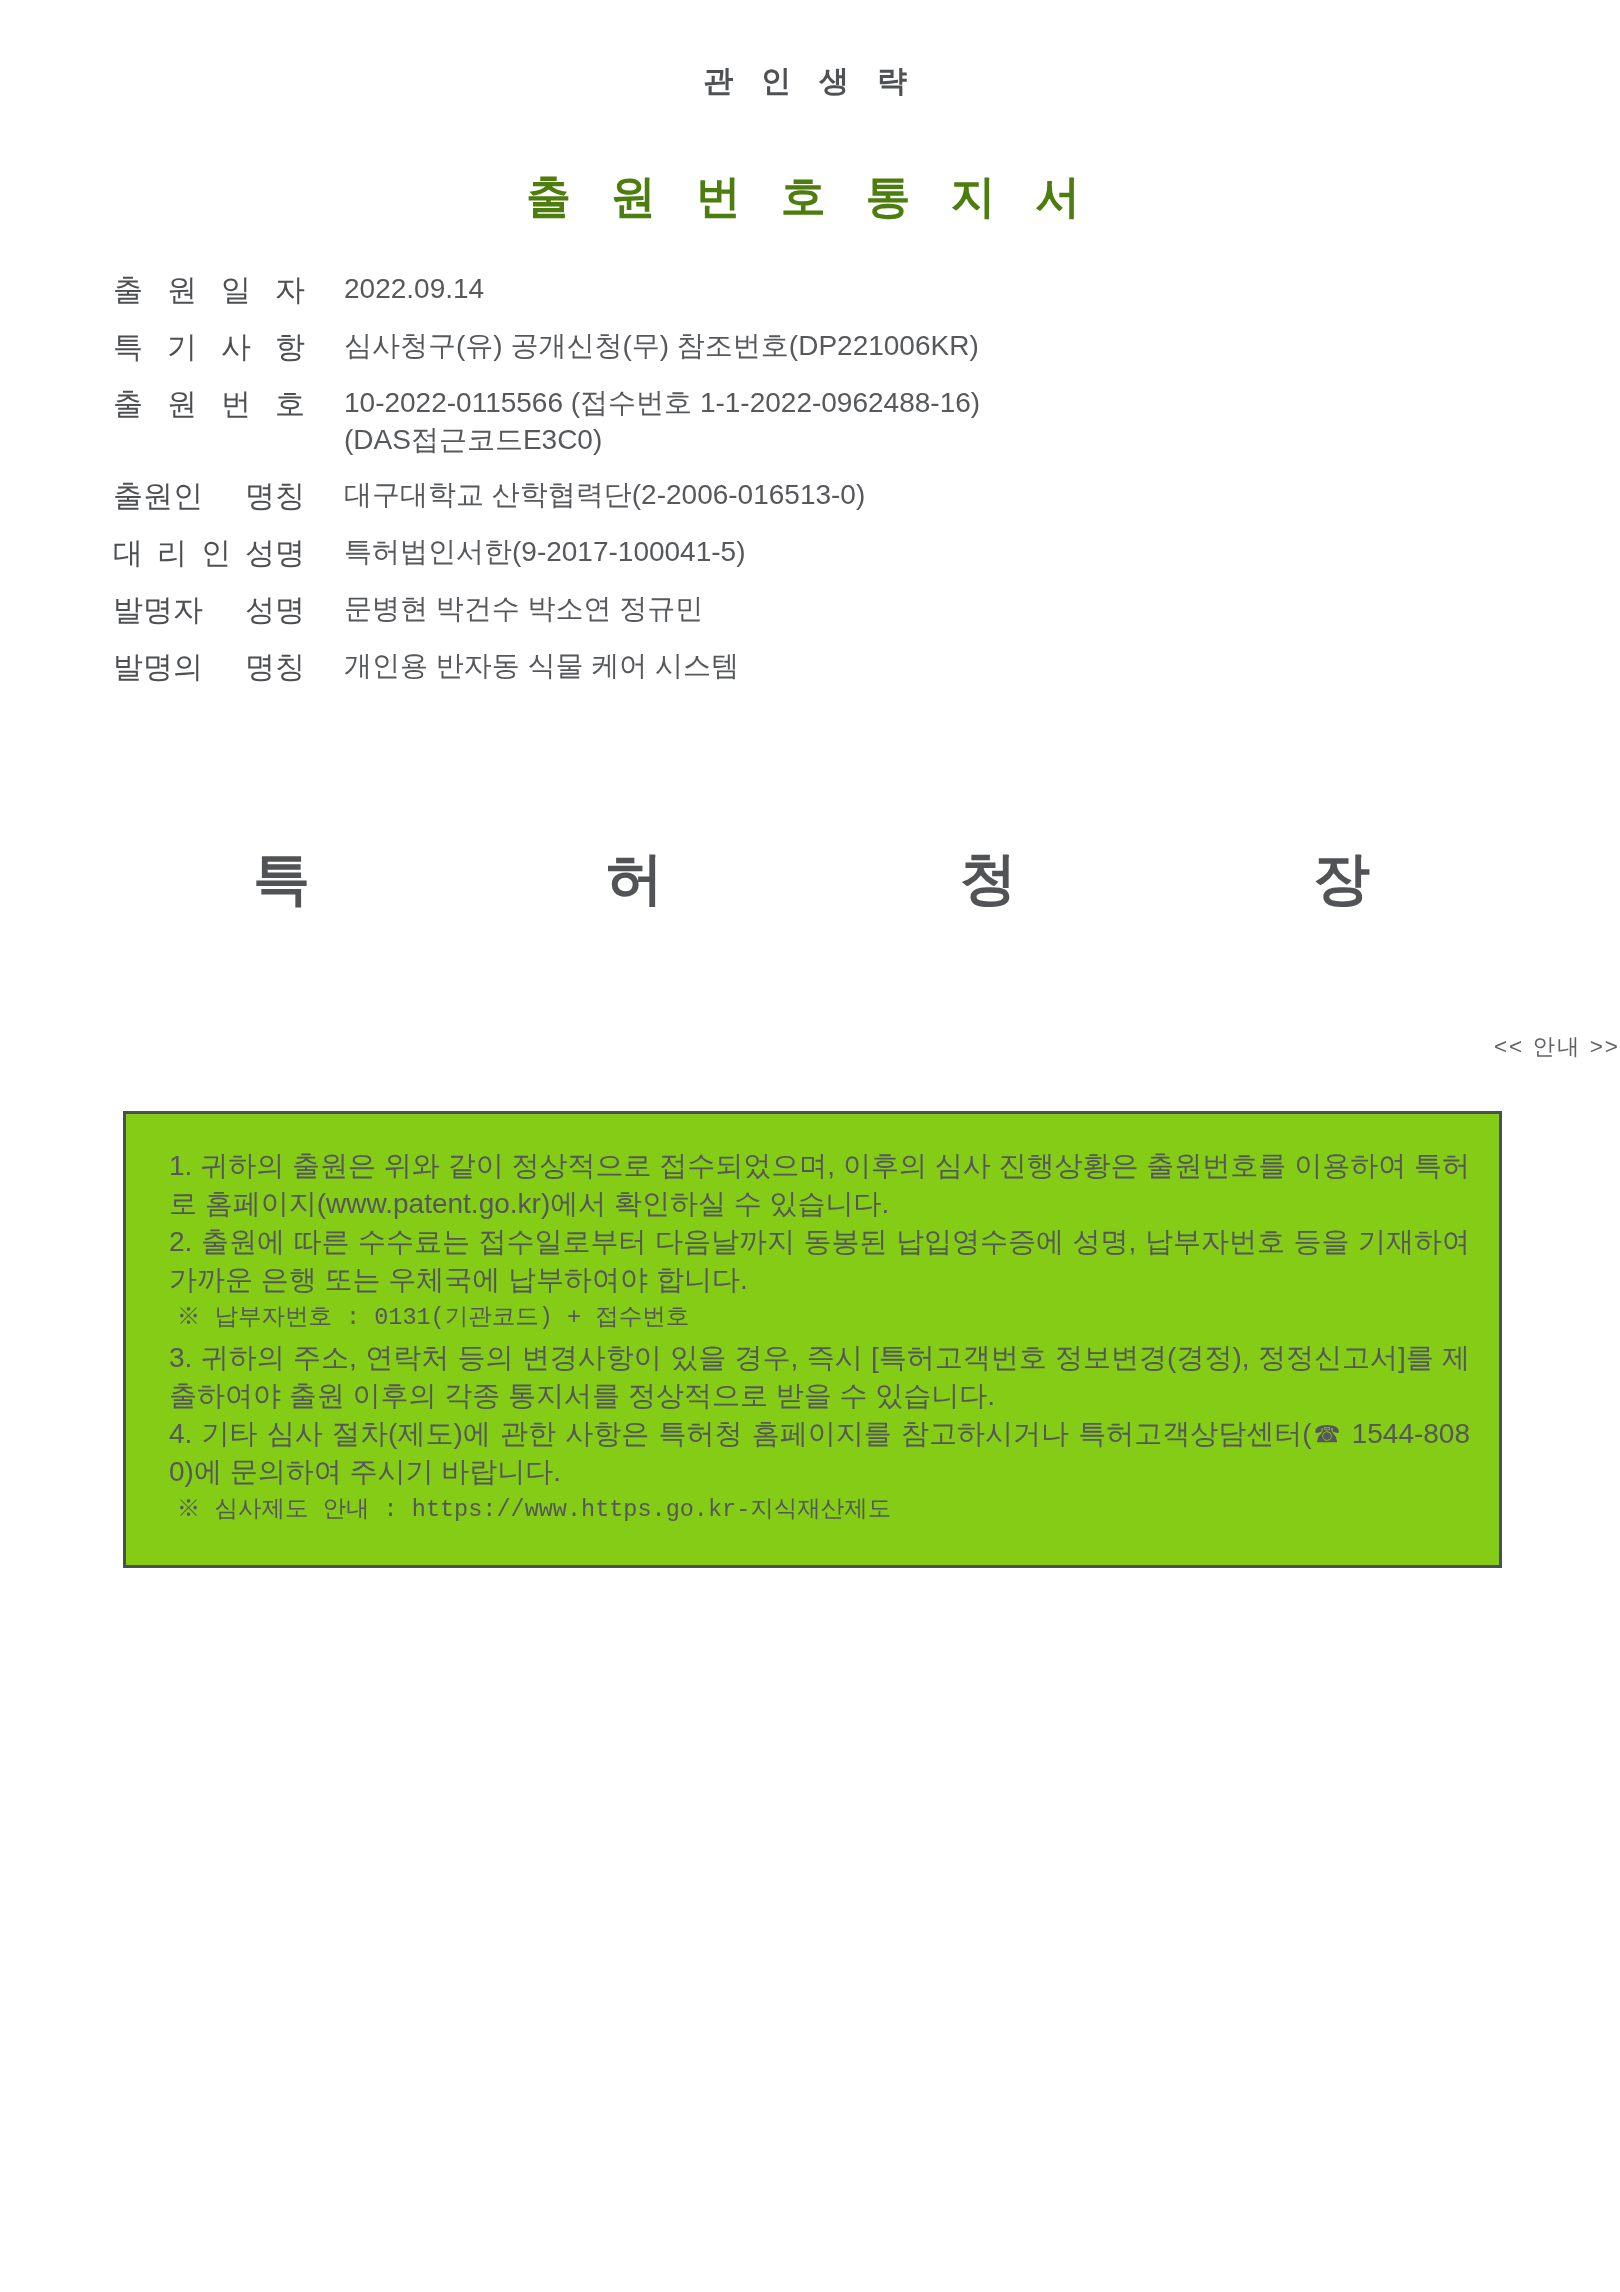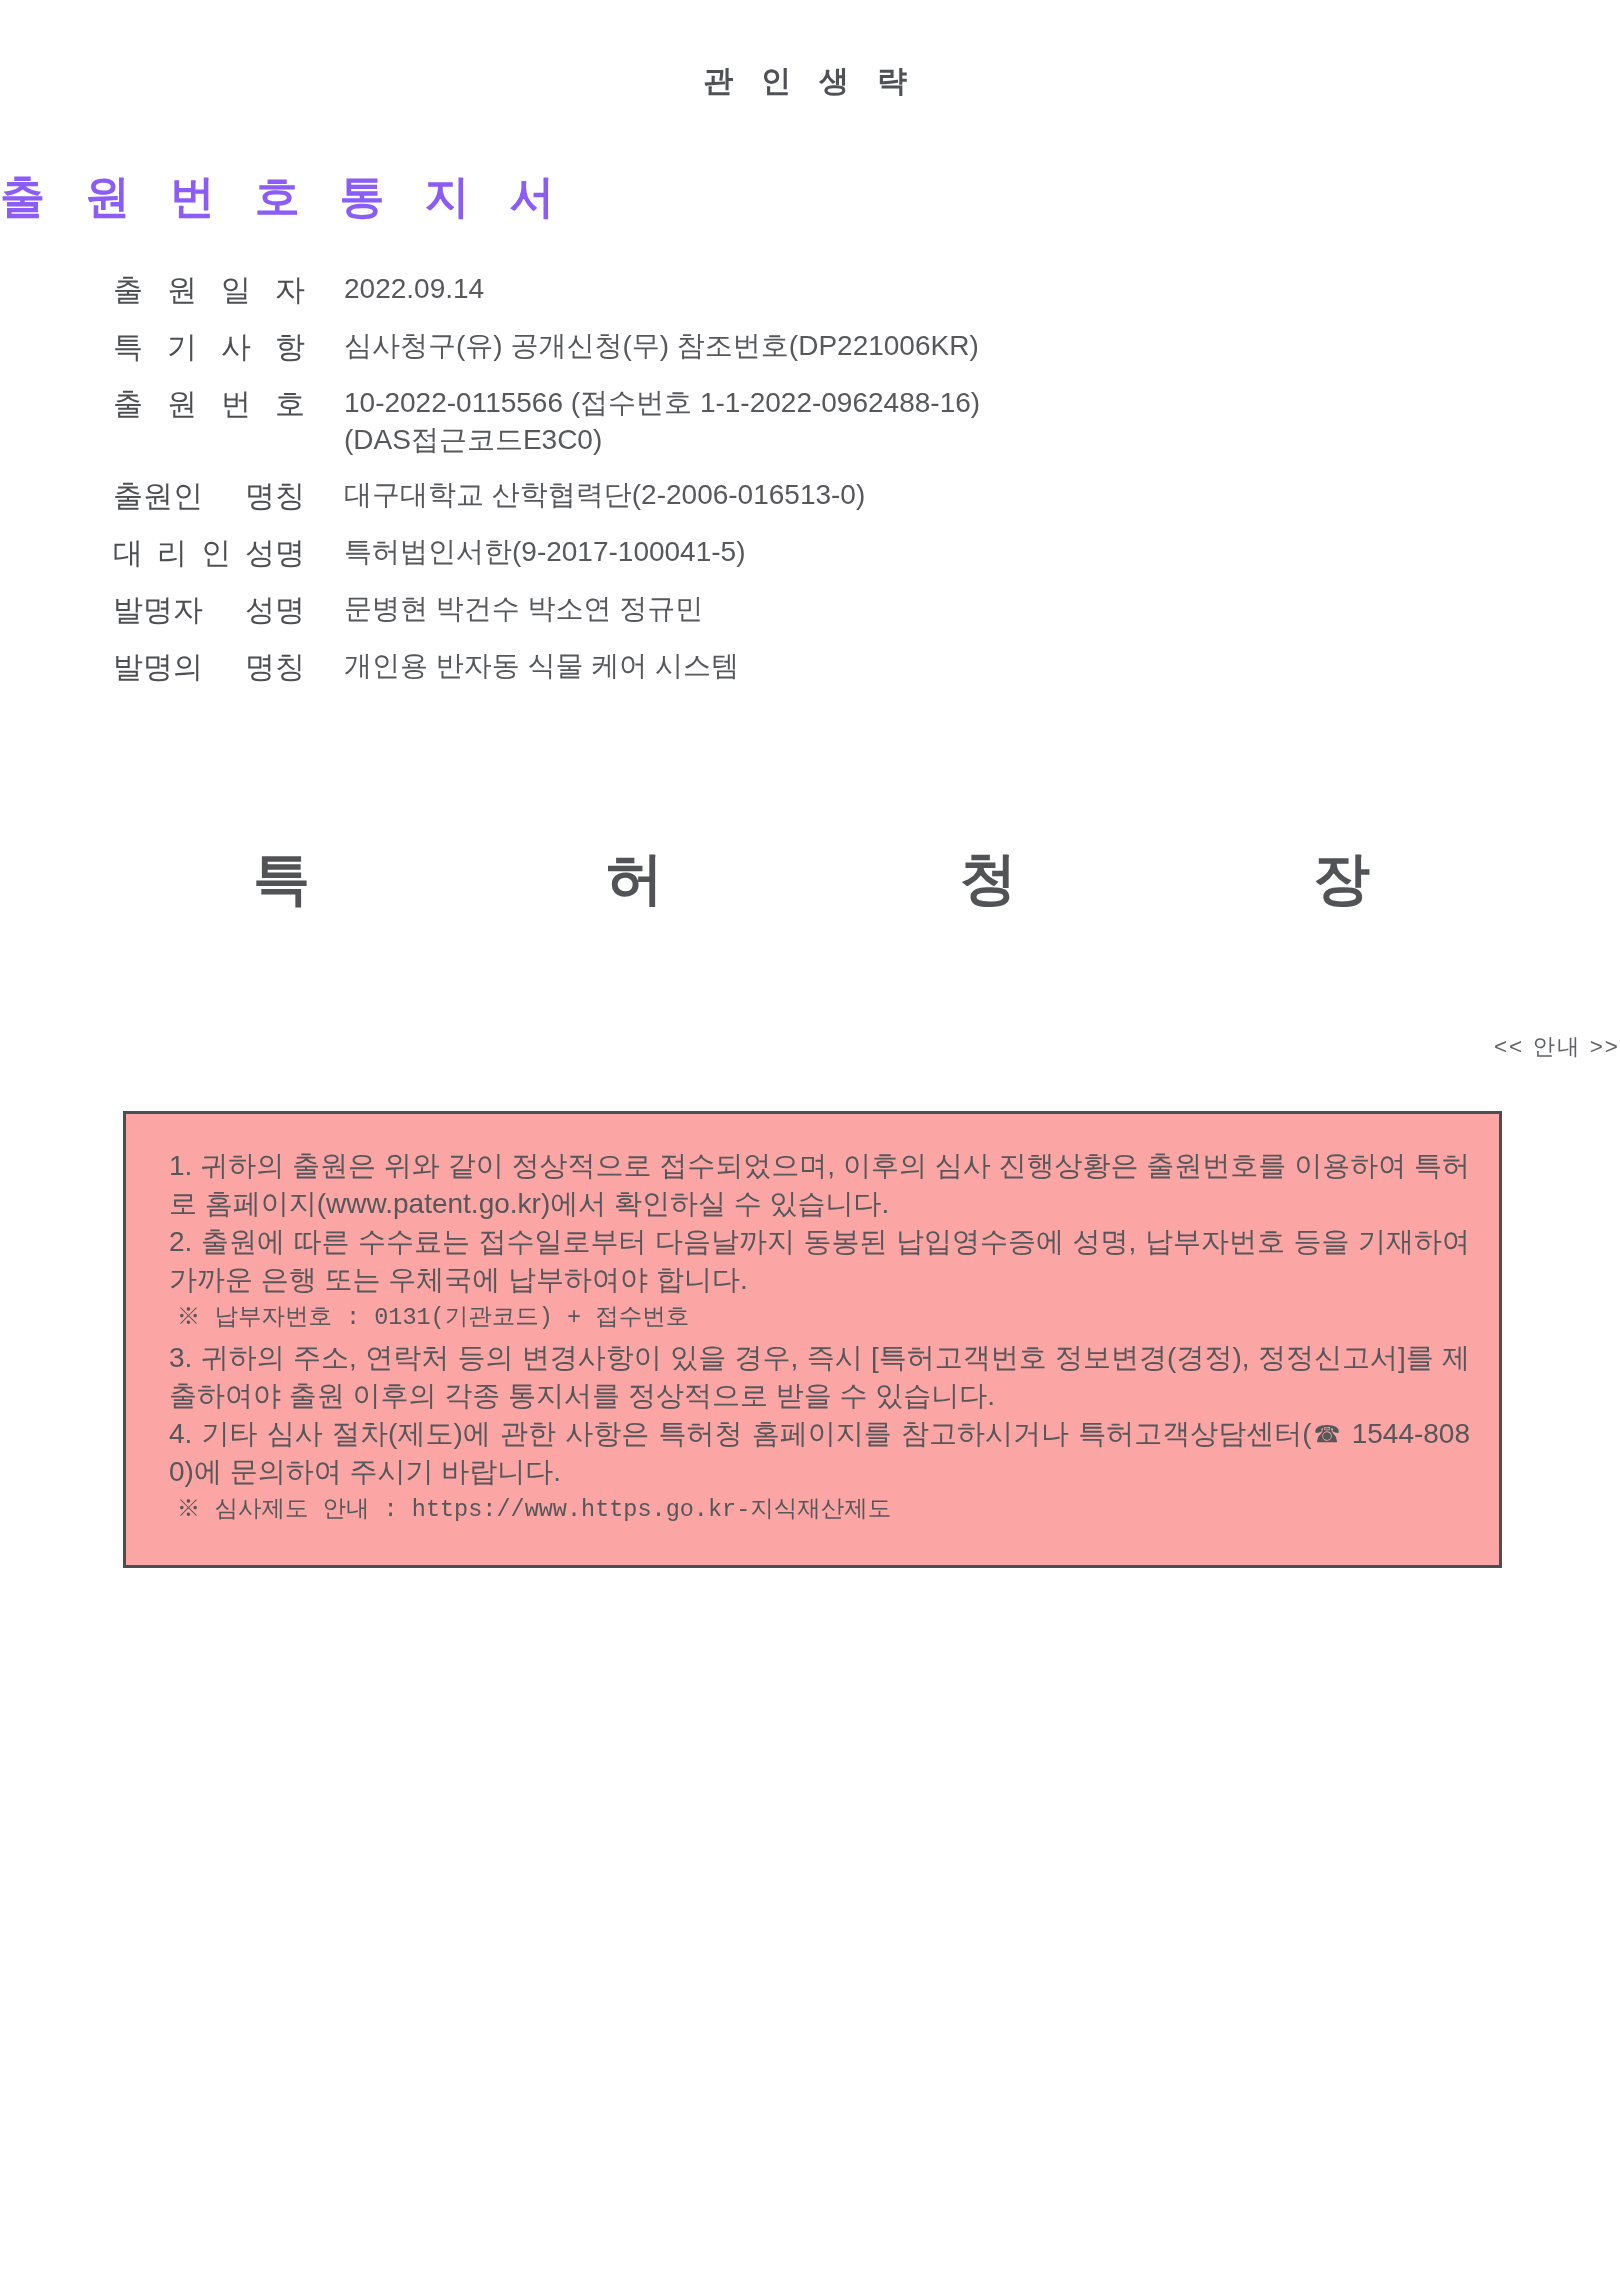--- a/index.html
+++ b/index.html
@@ -23,24 +23,25 @@
     font-size: 30px;
     font-weight: bold;
     letter-spacing: 9.8px;
     color: #4f5154;
   }
   .doc-title {
     position: absolute;
     top: 167px;
     left: 0;
     width: 100%;
+    text-align: center;
     font-size: 45px;
     font-weight: bold;
     letter-spacing: 13.7px;
-    color: #8b5cf6;
+    color: #4d7c0f;
   }
   .fields {
     position: absolute;
     top: 271px;
     left: 113px;
     width: 1411px;
   }
   .field-row {
     display: flex;
     align-items: flex-start;
@@ -86,21 +87,21 @@
   }
   .notice-box {
     position: absolute;
     top: 1111px;
     left: 123px;
     width: 1379px;
     height: 457px;
     box-sizing: border-box;
     border: 3.9px solid #4a4f55;
     padding: 33px 29px 0 43px;
-    background: #fca5a5;
+    background: #84cc16;
   }
   .notice-item {
     font-size: 28px;
     line-height: 38px;
     color: #55575a;
     text-align: justify;
     word-break: break-all;
     margin: 0;
   }
   .notice-sub {

